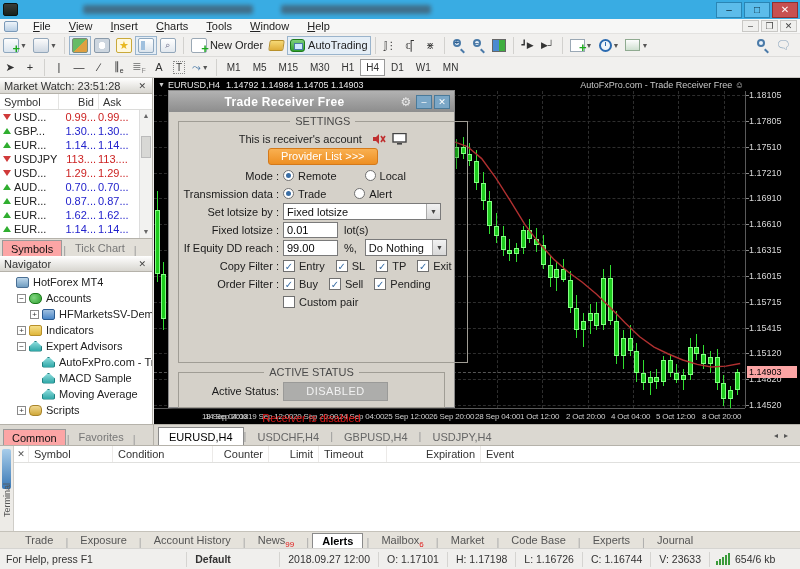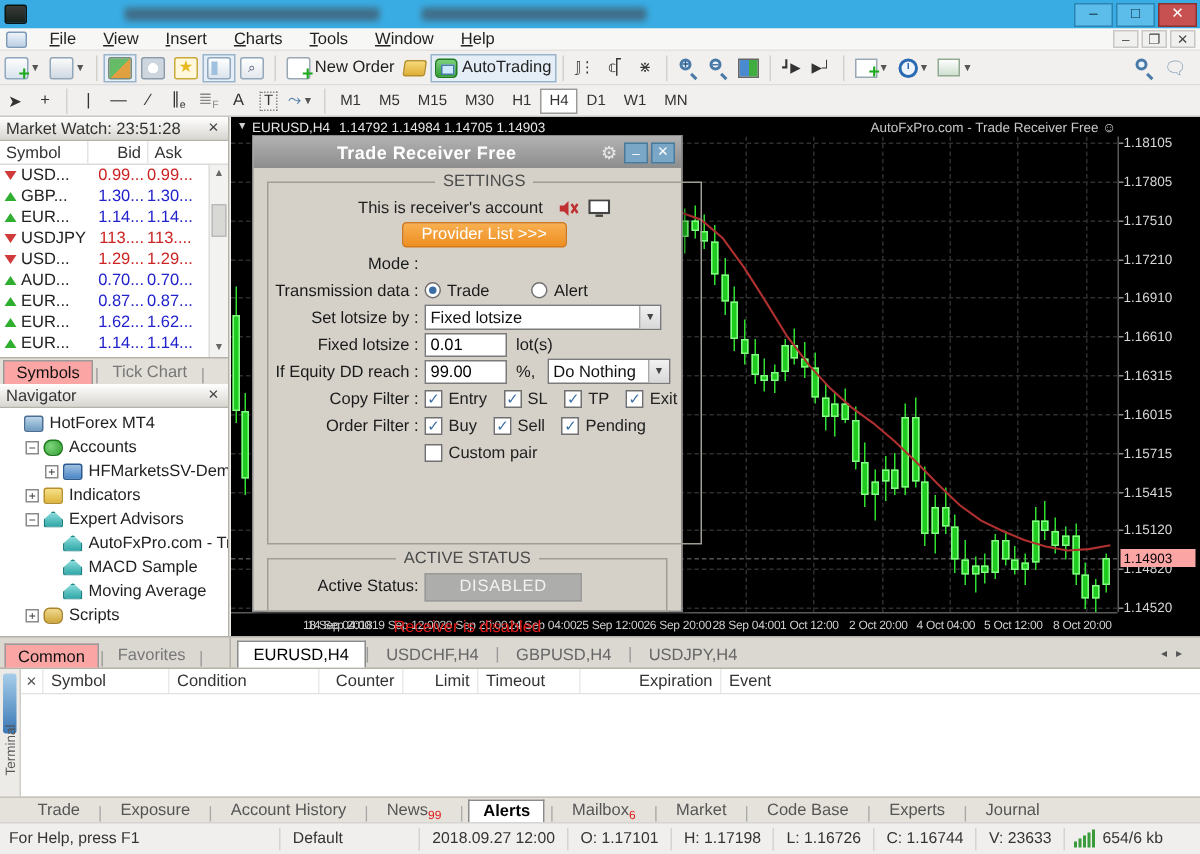--- a/index.html
+++ b/index.html
@@ -183,21 +183,21 @@
   .terminal-tabs { position:absolute; left:0; top:531px; width:800px; height:17px; background:#e5e2db; border-top:1px solid #c5c2ba; display:flex; align-items:flex-end; padding-left:16px; }
   .ttab { height:15px; padding:1px 9px 0; color:#555; }
   .ttab.active { background:#fff; border:1px solid #8a8a8a; border-bottom:none; color:#000; font-weight:bold; }
   .ttab sub { color:#e01818; font-size:8px; }
   .ttab-sep { color:#aaa; padding:1px 0 0; }
 
   
   .statusbar { position:absolute; left:0; top:548px; width:800px; height:21px; background:#f0efed; border-top:1px solid #d5d4d1; display:flex; align-items:center; font-size:10.5px; color:#333; }
   .sb-sep { width:1px; height:15px; background:#d5d4d1; }
   .sb-help { flex:1; padding-left:6px; }
-  .sb-profile { width:92px; padding-left:8px; }
+  .sb-profile { width:92px; padding-left:8px;font-weight:bold; }
   .sb-item { padding:0 8px; white-space:nowrap; }
   .sb-net { width:90px; display:flex; align-items:center; padding-left:6px; }
   .sig { display:flex; align-items:flex-end; height:12px; margin-right:4px; }
   .sig span { width:2px; margin-right:1px; background:#3a9b3a; }
 </style>
 </head>
 <body>
 
 <div class="app">
 
@@ -816,20 +816,30 @@
               </svg>
             <svg class="spk" width="15" height="12" viewBox="0 0 15 12">
                 <rect x="1" y="0.5" width="13" height="8.5" fill="#fff" stroke="#444" stroke-width="1.4"></rect>
                 <rect x="5" y="10" width="5" height="1.6" fill="#444"></rect>
               </svg>
           </span>
         </div>
         <div class="btn-provider">Provider List &gt;&gt;&gt;</div>
         <div class="frow">
           <div class="flabel">Mode :</div>
+          <div class="fctrl" id="mode-options">
+              <span class="ritem">
+                <span class="radio sel"></span>
+                <span class="rlabel">Remote</span>
+              </span>
+              <span class="ritem">
+                <span class="radio"></span>
+                <span class="rlabel">Local</span>
+              </span>
+            </div>
         </div>
         <div class="frow">
           <div class="flabel">Transmission data :</div>
           <div class="fctrl" id="transmission-options">
               <span class="ritem">
                 <span class="radio sel"></span>
                 <span class="rlabel">Trade</span>
               </span>
               <span class="ritem">
                 <span class="radio"></span>

